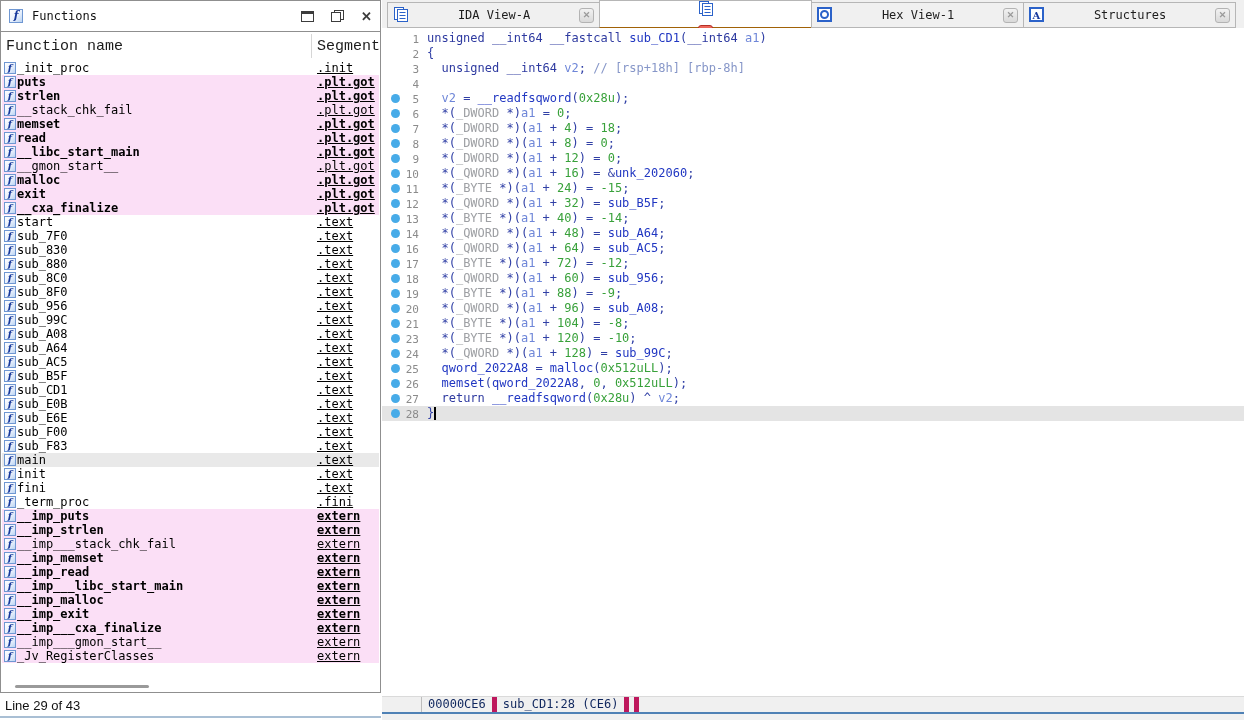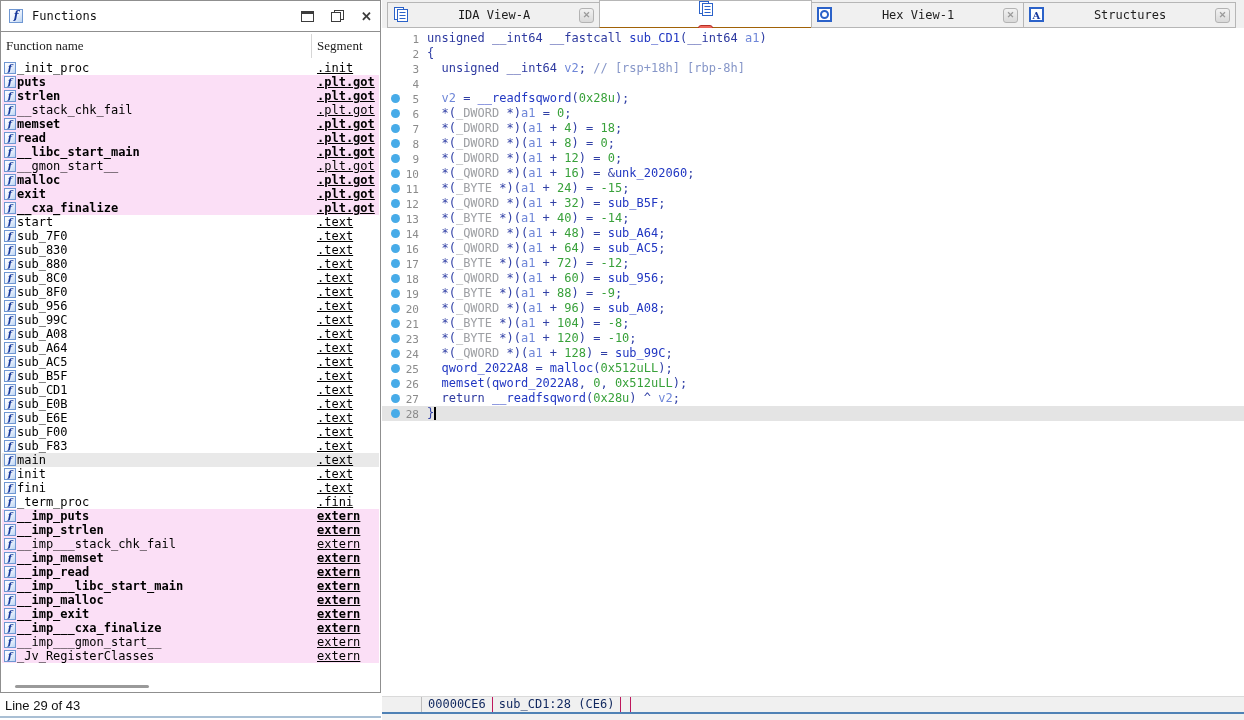--- a/index.html
+++ b/index.html
@@ -15,22 +15,22 @@
   .func-title { font-size:12px; color:#111; }
   .title-buttons { margin-left:auto; display:flex; gap:17px; align-items:center; }
   .btn-max { width:13px; height:11px; border:1px solid #3c3c3c; border-top:3px solid #3c3c3c; }
   .btn-restore { position:relative; width:13px; height:12px; }
   .btn-restore::before { content:""; position:absolute; right:0; top:0; width:8px; height:8px;
                          border:1px solid #3c3c3c; background:#fff; }
   .btn-restore::after { content:""; position:absolute; left:0; bottom:0; width:8px; height:8px;
                         border:1px solid #3c3c3c; background:#fff; }
   .btn-close-x { font:bold 13px "Liberation Sans",sans-serif; color:#3c3c3c; }
 
-  .func-header { position:relative; height:28px; font-family:Liberation Serif, serif;
-                 font-size:13px; color:#1c1c1c; }
+  .func-header { position:relative; height:28px; font-family:Liberation Mono, monospace;
+                 font-size:15px; color:#1c1c1c; }
   .func-header .h-name { position:absolute; left:5px; top:6px; }
   .func-header .h-seg  { position:absolute; left:316px; top:6px; }
   .func-header .h-div  { position:absolute; left:310px; top:2px; width:1px; height:24px; background:#d6d6d6; }
 
   .func-list { position:absolute; top:60px; left:1px; right:1px; }
   .frow { position:relative; height:14px; display:flex; align-items:center;
           font-size:12px; line-height:14px; color:#000; padding-left:2px; }
   .frow .fname { margin-left:1px; white-space:pre; }
   .frow .fseg  { position:absolute; left:315px; white-space:pre;text-decoration:underline; }
   .frow.lib-bold { background:var(--pink); font-weight:bold; }
@@ -82,21 +82,21 @@
   .t { color:#9ea0a4; }   
   .v { color:#6e86d8; }   
   .n { color:#2137c2; }   
   .d { color:#38a13a; }   
   .c { color:#8696c8; }   
 
   .right-bottom { position:absolute; left:0; bottom:0; width:862px; height:24px; background:#f0f0f0; }
   .status-row { height:16px; display:flex; font:12px/15px "DejaVu Sans Mono",monospace;
                 color:#10275e; background:#f0f0f0; border-top:1px solid #dadada; }
   .status-spacer { width:40px; border-right:1px solid #bdbdbd; }
-  .status-cell { padding:0 6px; border-right:1px solid #be185d; white-space:pre; }
+  .status-cell { padding:0 6px; border-right:5px solid #be185d; white-space:pre; }
   .status-cell.thin { width:10px; padding:0; }
   .blue-edge { height:2px; background:#4f81b5; }
 </style>
 </head>
 <body>
 
 <div id="app">
 
   <div class="func-window">
     <div class="func-titlebar">

